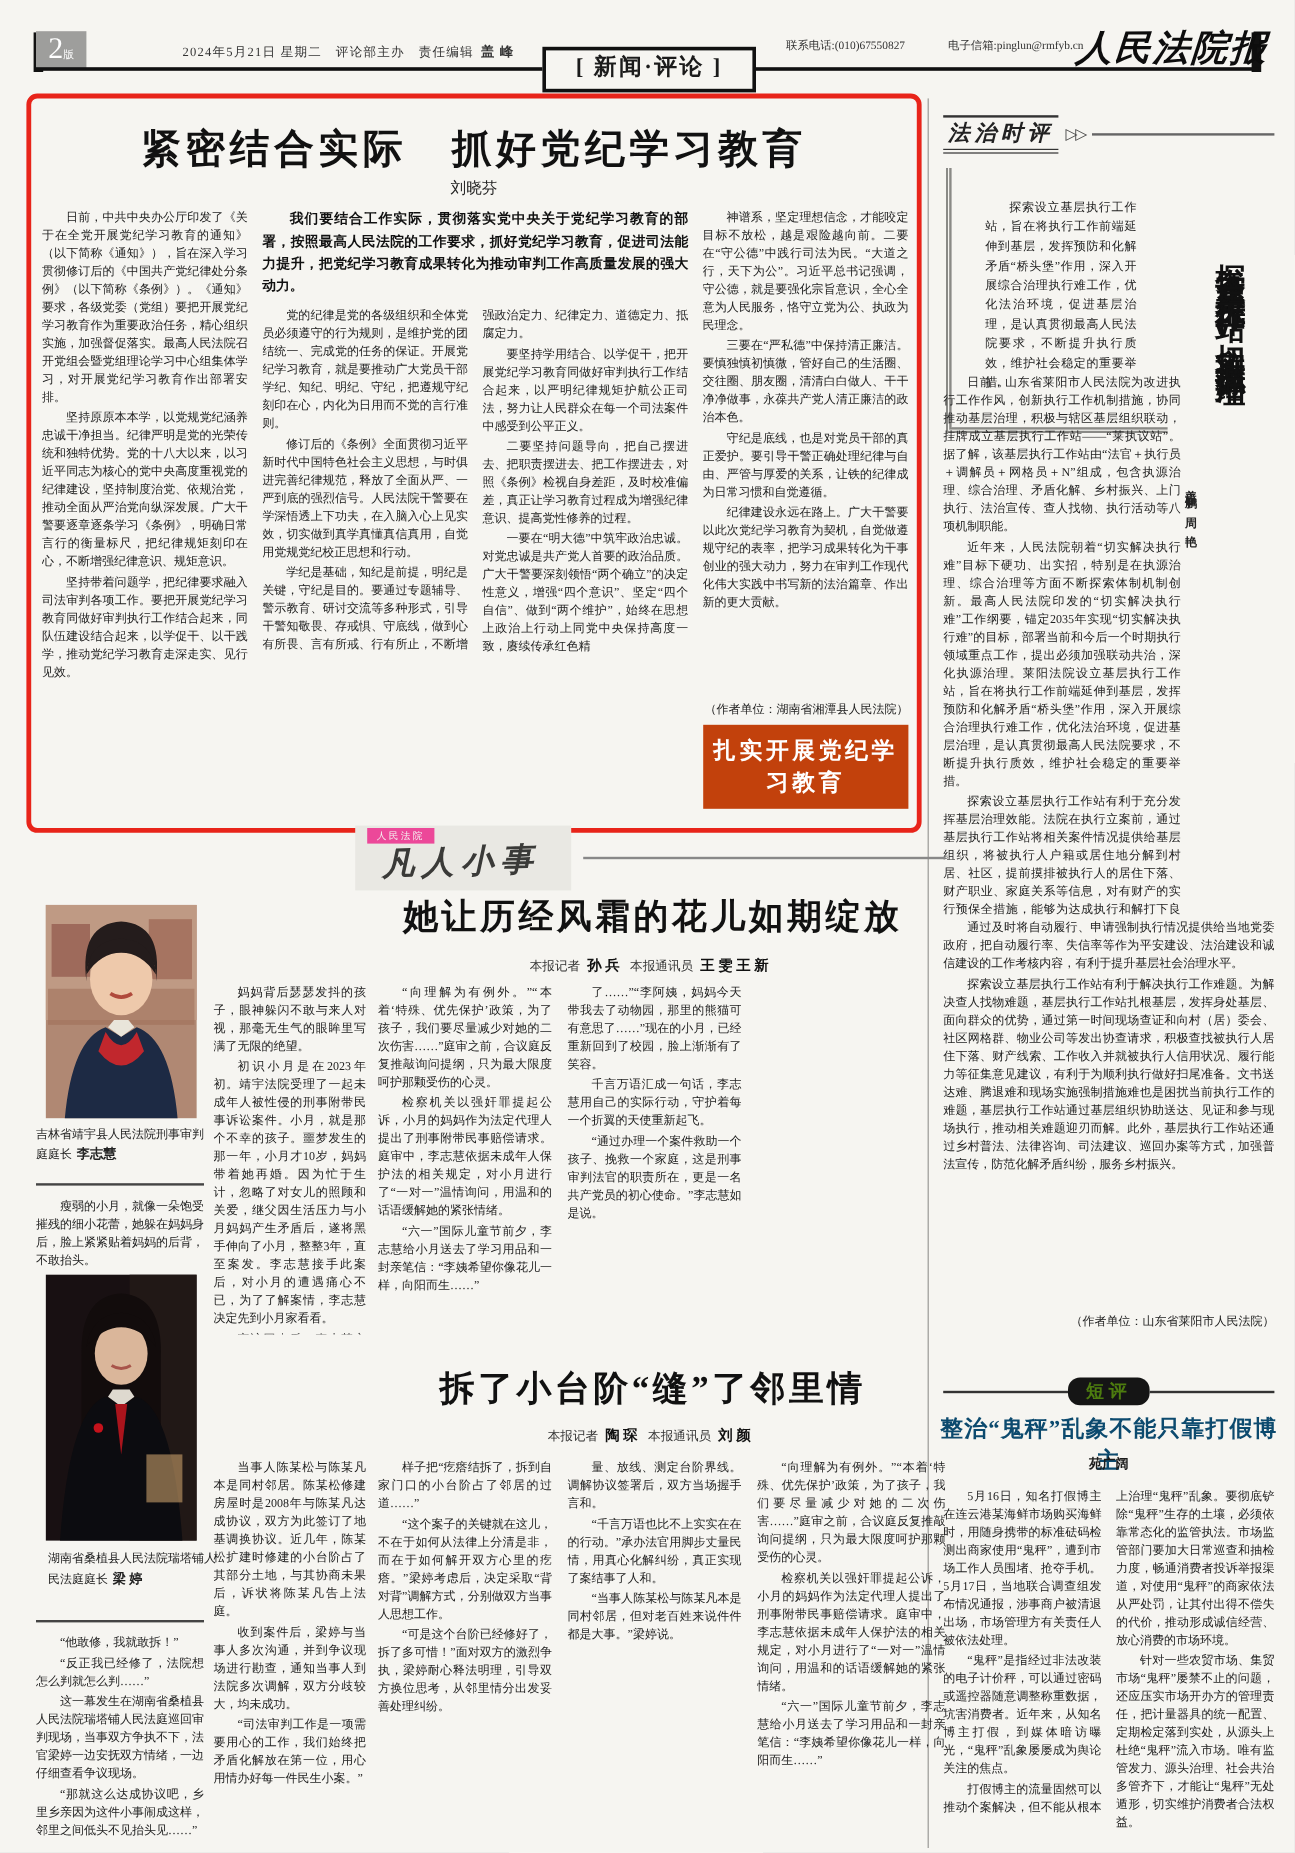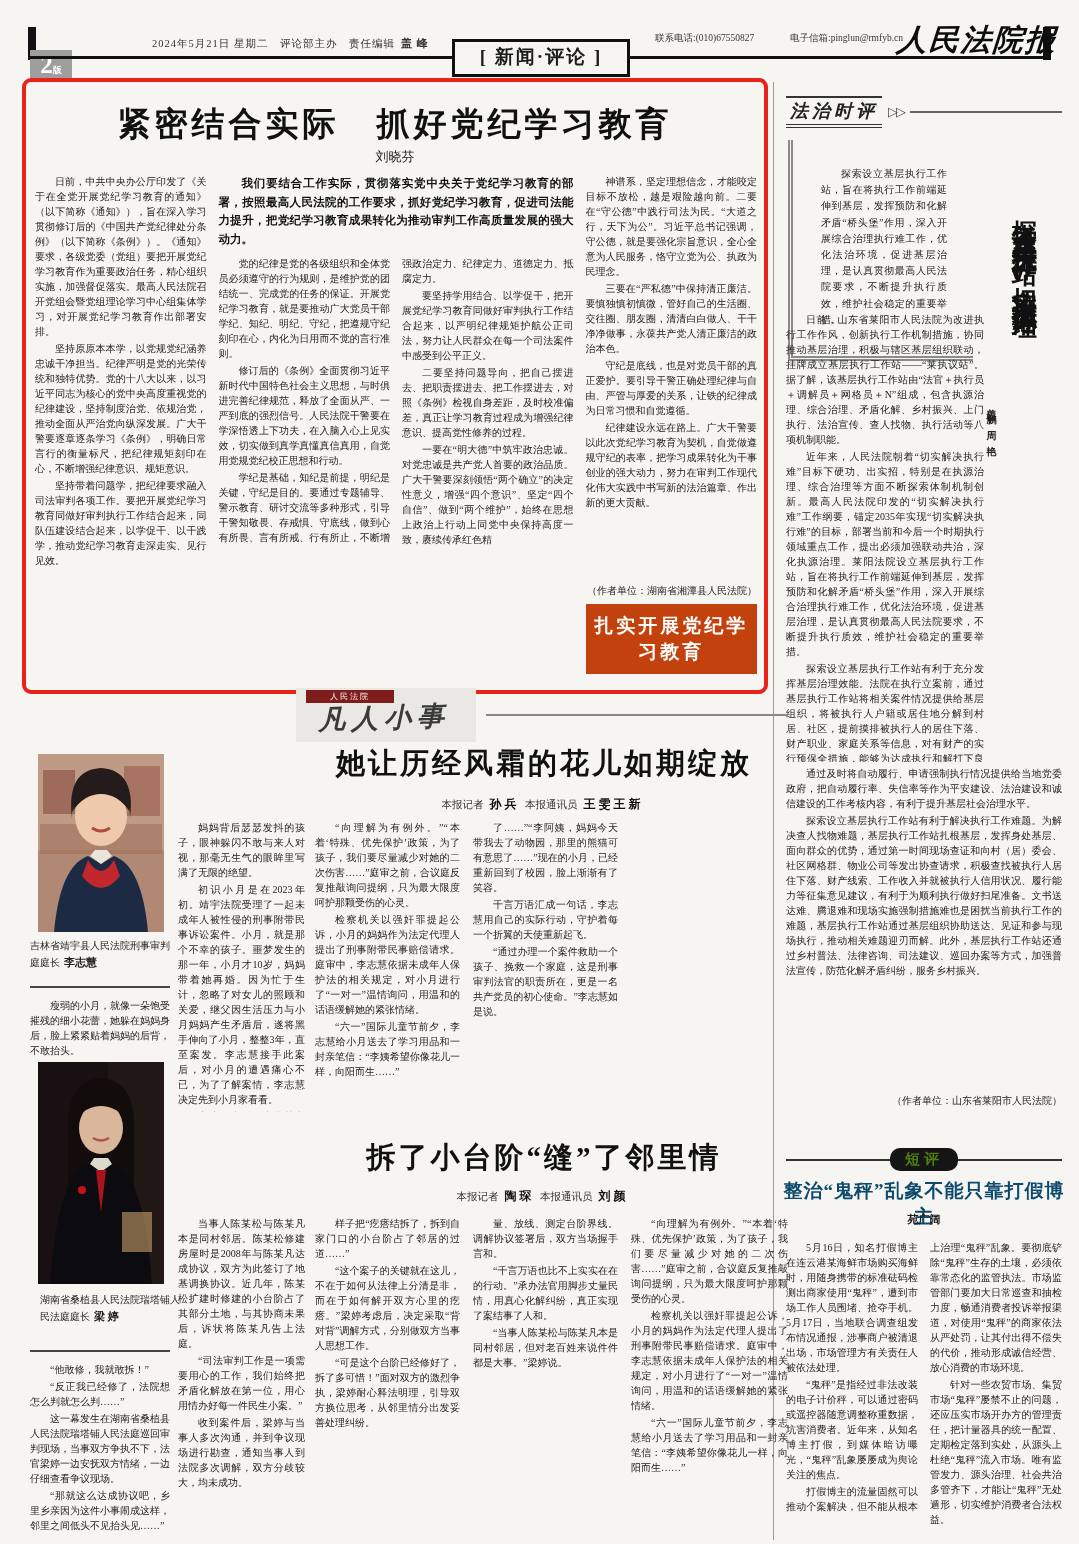--- a/index.html
+++ b/index.html
@@ -1,21 +1,21 @@
 <!DOCTYPE html>
 <html><head>
 <meta charset="utf-8">
 <style>
   html,body{margin:0;padding:0;background:#ddd;}
   #paper{position:relative;width:1079px;height:1544px;margin:0 auto;background:#f6f5f1;
          font-family:"Liberation Serif","DejaVu Serif",serif;color:#1b1b1b;overflow:hidden;}
   .abs{position:absolute;}
   
   .corner{background:#111;}
-  .pagenum{background:#9e9e9c;color:#fff;text-align:center;font-weight:bold;margin-top:24px;}
+  .pagenum{background:#9e9e9c;color:#fff;text-align:center;font-weight:normal;}
   .pagenum .big{font-size:25px;line-height:30px;}
   .pagenum .small{font-size:9px;}
   .dateline{font-size:10.5px;color:#333;letter-spacing:1px;}
   .dateline b{font-size:11px;margin-left:6px;}
   .headrule{background:#111;}
   .sectionbox{background:#f6f5f1;border:3px solid #111;text-align:center;
               font-weight:bold;font-size:19px;letter-spacing:2px;line-height:30px;z-index:5;}
   .contact{font-size:9.5px;color:#333;}
   .masthead{font-size:30px;font-weight:bold;font-style:italic;letter-spacing:2px;
             transform:skewX(-4deg);color:#0d0d0d;}
@@ -51,22 +51,22 @@
   
   .badge-row{display:flex;align-items:center;}
   .badge-row .line{flex:1;height:2px;background:#333;}
   .badge{background:#151515;color:#4d7c0f;font-size:15px;font-weight:bold;letter-spacing:4px;
          padding:2px 15px;border-radius:10px;}
   .h2s{font-size:19px;font-weight:bold;text-align:center;letter-spacing:1px;color:#0c4a6e;}
   .author-s{font-size:11px;font-weight:bold;text-align:center;}
   .twocol-s{column-count:2;column-gap:12px;}
   
   .kicker{background:#e9e8e3;}
-  .kicker .tagline{position:absolute;left:10px;top:2px;background:#7f1d1d;color:#f4f4f2;
-                   font-size:8px;letter-spacing:2px;padding:1px 24px;}
+  .kicker .tagline{position:absolute;left:10px;top:2px;background:#ec4899;color:#f4f4f2;
+                   font-size:8px;letter-spacing:2px;padding:1px 8px;}
   .kicker .big{position:absolute;left:22px;top:12px;font-size:27px;font-weight:bold;font-style:italic;
                letter-spacing:6px;color:#3a3a38;transform:rotate(-2deg);}
   .grayline{background:#888;}
   .fh1{font-size:29px;font-weight:bold;letter-spacing:3px;text-align:center;color:#111;}
   .byline{font-size:10.5px;text-align:center;color:#333;}
   .byline b{font-size:12px;margin:0 6px;color:#111;}
   .cap{font-size:10px;line-height:1.6;text-align:justify;color:#222;}
   .cap b{font-size:11px;margin-left:4px;}
   .caprule{background:#444;height:2px;}
   .photo{display:block;}
@@ -238,22 +238,22 @@
       <p>“那就这么达成协议吧，乡里乡亲因为这件小事闹成这样，邻里之间低头不见抬头见……”</p>
     </div>
 
   <div class="abs fh1" style="left:300px;top:1138px;width:488px;">拆了小台阶“缝”了邻里情</div>
   <div class="abs byline" style="left:300px;top:1188px;width:488px;">
     <span>本报记者</span><b>陶 琛</b>
     <span>本报通讯员</span><b>刘 颜</b>
   </div>
   <div class="abs jtext clip" style="left:178px;top:1216px;width:127px;height:324px;">
       <p>当事人陈某松与陈某凡本是同村邻居。陈某松修建房屋时是2008年与陈某凡达成协议，双方为此签订了地基调换协议。近几年，陈某松扩建时修建的小台阶占了其部分土地，与其协商未果后，诉状将陈某凡告上法庭。</p>
+      <p>收到案件后，梁婷与当事人多次沟通，并到争议现场进行勘查，通知当事人到法院多次调解，双方分歧较大，均未成功。</p>
       <p>“司法审判工作是一项需要用心的工作，我们始终把矛盾化解放在第一位，用心用情办好每一件民生小案。”</p>
-      <p>收到案件后，梁婷与当事人多次沟通，并到争议现场进行勘查，通知当事人到法院多次调解，双方分歧较大，均未成功。</p>
     </div>
   <div class="abs jtext clip" style="left:315px;top:1216px;width:145px;height:324px;">
       <p>样子把“疙瘩结拆了，拆到自家门口的小台阶占了邻居的过道……”</p>
       <p>“这个案子的关键就在这儿，不在于如何从法律上分清是非，而在于如何解开双方心里的疙瘩。”梁婷考虑后，决定采取“背对背”调解方式，分别做双方当事人思想工作。</p>
       <p>“可是这个台阶已经修好了，拆了多可惜！”面对双方的激烈争执，梁婷耐心释法明理，引导双方换位思考，从邻里情分出发妥善处理纠纷。</p>
     </div>
   <div class="abs jtext clip" style="left:473px;top:1216px;width:145px;height:324px;">
       <p>量、放线、测定台阶界线。调解协议签署后，双方当场握手言和。</p>
       <p>“千言万语也比不上实实在在的行动。”承办法官用脚步丈量民情，用真心化解纠纷，真正实现了案结事了人和。</p>
       <p>“当事人陈某松与陈某凡本是同村邻居，但对老百姓来说件件都是大事。”梁婷说。</p>

